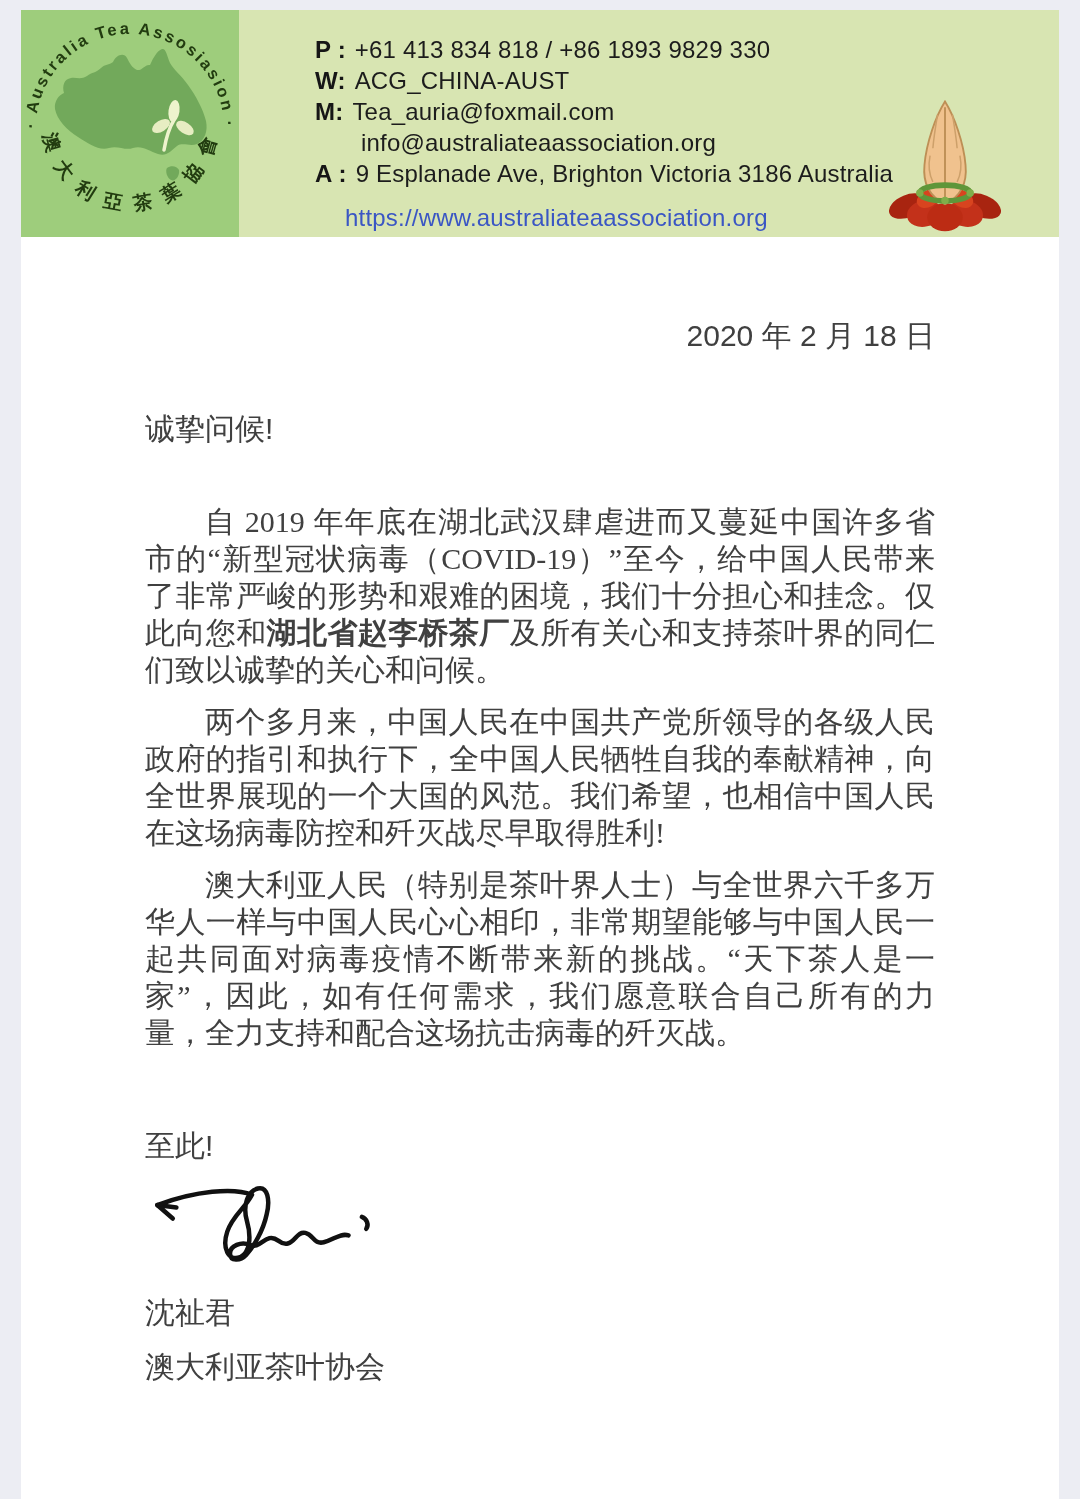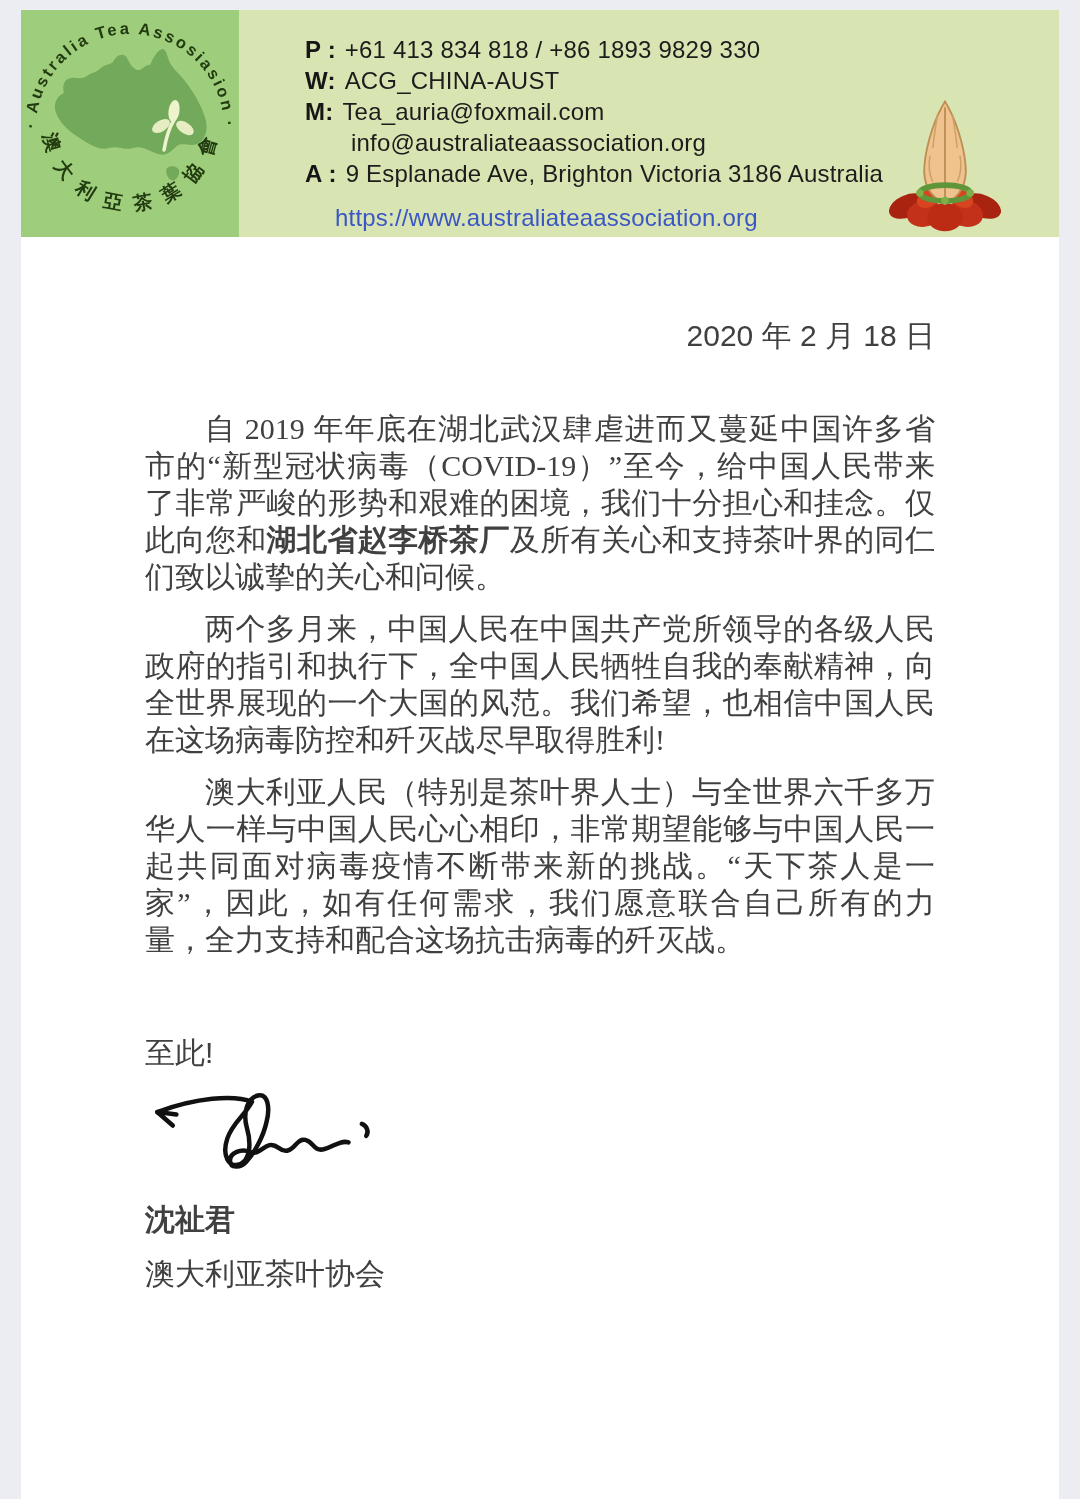--- a/index.html
+++ b/index.html
@@ -18,21 +18,21 @@
   
   .band{
     position:relative;
     width:100%;height:227px;
     background:#d8e5b2;
   }
   .logo-box{
     position:absolute;left:0;top:0;width:218px;height:227px;
   }
   .contact{
-    position:absolute;left:284px;top:24px;
+    position:absolute;left:294px;top:24px;
     font-size:24px;line-height:31px;color:#161616;
     letter-spacing:.2px;
   }
   .c-row b{margin-right:9px;}
   .c-row .val{color:#1c1c1c;}
   .c-row.mail2{margin-left:46px;}
   .website{
     margin-top:13px;margin-left:30px;
     color:#3a56c4;font-size:24px;
   }
@@ -51,21 +51,21 @@
   .para{
     margin:15px 0 0 0;
     text-align:justify;
     text-justify:inter-ideograph;
     text-indent:2em;
     font-family:Liberation Serif, serif;
   }
   .para.first{ margin-top:56px; }
   .closing{ margin-top:76px; }
   .signature{ margin-top:10px; margin-left:4px; }
-  .signer-name{ margin-top:14px;font-weight:bold; }
+  .signer-name{ margin-top:14px; }
   .signer-org{ margin-top:17px; }
 </style>
 </head>
 <body>
 
 <div class="page">
 
   <header class="band">
 
     <div class="logo-box">
@@ -145,20 +145,21 @@
         </g>
       </svg>
     </div>
   </header>
 
   <main class="letter">
 
     <div class="date">2020 年 2 月 18 日</div>
 
 
+    <div class="greeting">诚挚问候!</div>
 
     <p class="para first">
       <span>自 2019 年年底在湖北武汉肆虐进而又蔓延中国许多省市的“新型冠状病毒（COVID-19）”至今，给中国人民带来了非常严峻的形势和艰难的困境，我们十分担心和挂念。仅此向您和</span><b>湖北省赵李桥茶厂</b><span>及所有关心和支持茶叶界的同仁们致以诚挚的关心和问候。</span>
     </p>
 
     <p class="para">两个多月来，中国人民在中国共产党所领导的各级人民政府的指引和执行下，全中国人民牺牲自我的奉献精神，向全世界展现的一个大国的风范。我们希望，也相信中国人民在这场病毒防控和歼灭战尽早取得胜利!</p>
 
     <p class="para">澳大利亚人民（特别是茶叶界人士）与全世界六千多万华人一样与中国人民心心相印，非常期望能够与中国人民一起共同面对病毒疫情不断带来新的挑战。“天下茶人是一家”，因此，如有任何需求，我们愿意联合自己所有的力量，全力支持和配合这场抗击病毒的歼灭战。</p>
 
     <div class="closing">至此!</div>

